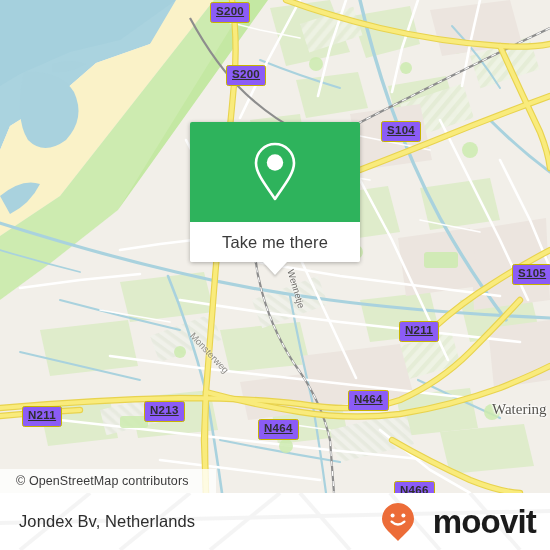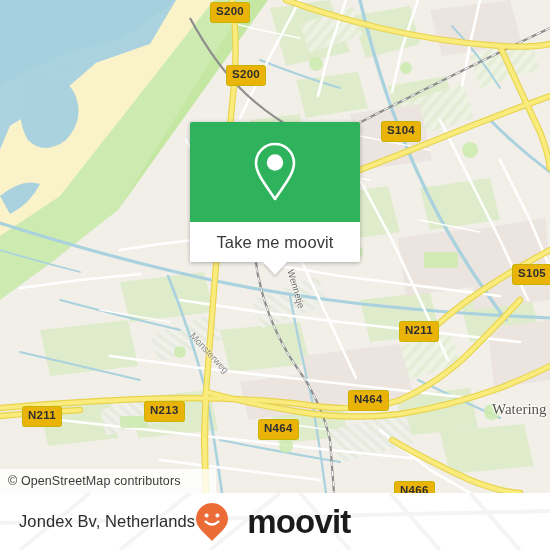--- a/index.html
+++ b/index.html
@@ -39,42 +39,43 @@
   
   #attribution {
     position: absolute;
     left: 0;
     bottom: 0;
     height: 24px;
     width: 216px;
     background: rgba(255,255,255,0.78);
     display: flex;
     align-items: center;
-    padding-left: 8px;
+    padding-left: 16px;
     box-sizing: border-box;
     font-size: 12.5px;
     color: #3b3b3b;
     letter-spacing: 0.1px;
     white-space: nowrap;
   }
 
   
   .shield {
     position: absolute;
-    background: #eab308;
+    background: #8b5cf6;
     border: 1.4px solid #c8b400;
     border-radius: 2.5px;
     color: #2f2f2f;
     font-size: 11.5px;
     font-weight: bold;
     line-height: 1;
     padding: 3px 5px 4px 5px;
     letter-spacing: 0.3px;
     white-space: nowrap;
     box-sizing: border-box;
+    text-decoration: underline;
   }
 
   
   .place-label {
     position: absolute;
     font-size: 15px;
     color: #55534e;
     white-space: nowrap;
     text-shadow: 0 0 2px #fff, 0 0 3px #fff, 1px 1px 2px #fff, -1px -1px 2px #fff;
   }
@@ -131,20 +132,21 @@
   
   #footer {
     position: absolute;
     left: 0;
     top: 493px;
     width: 550px;
     height: 57px;
     background: #ffffff;
     display: flex;
     align-items: center;
+    justify-content: space-between;
     box-sizing: border-box;
     padding: 0 14px 0 19px;
     overflow: hidden;
   }
   #footer-title {
     font-size: 16.5px;
     color: #2d2d2d;
     letter-spacing: 0.1px;
     z-index: 2;
   }
@@ -367,21 +369,21 @@
     </div>
 
     <div id="callout">
       <div id="callout-top">
         <svg width="54" height="64" viewBox="0 0 54 64">
           <path d="M27 4 C16.5 4 8 12.5 8 23 C8 34 18.5 46 27 59 C35.5 46 46 34 46 23 C46 12.5 37.5 4 27 4 Z" fill="none" stroke="#ffffff" stroke-width="2.6" stroke-linejoin="round"></path>
           <circle cx="27" cy="22.5" r="8.2" fill="#ffffff"></circle>
         </svg>
       </div>
       <div id="callout-btn">
-        <span>Take me moovit</span>
+        <span>Take me there</span>
       </div>
       <div id="callout-tail"></div>
     </div>
 
   </div>
 
   <div id="footer">
 
     <svg style="position:absolute;left:0;top:0;width:550px;height:57px;opacity:.10" viewBox="0 0 550 57" preserveAspectRatio="none">
       <g stroke="#9a9a9a" fill="none" stroke-width="4">

